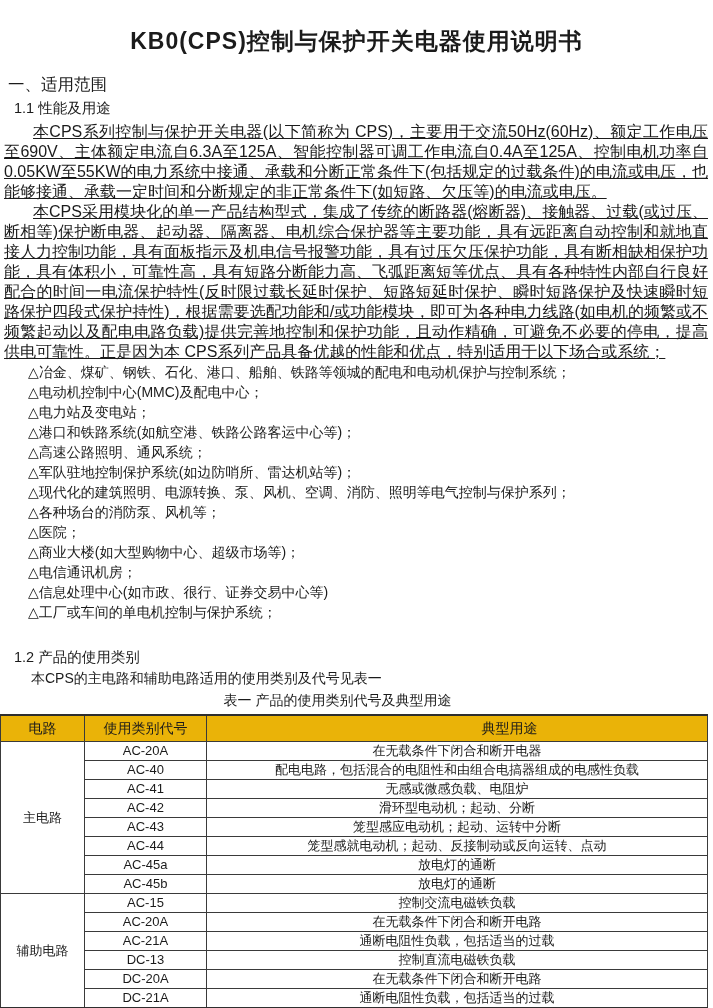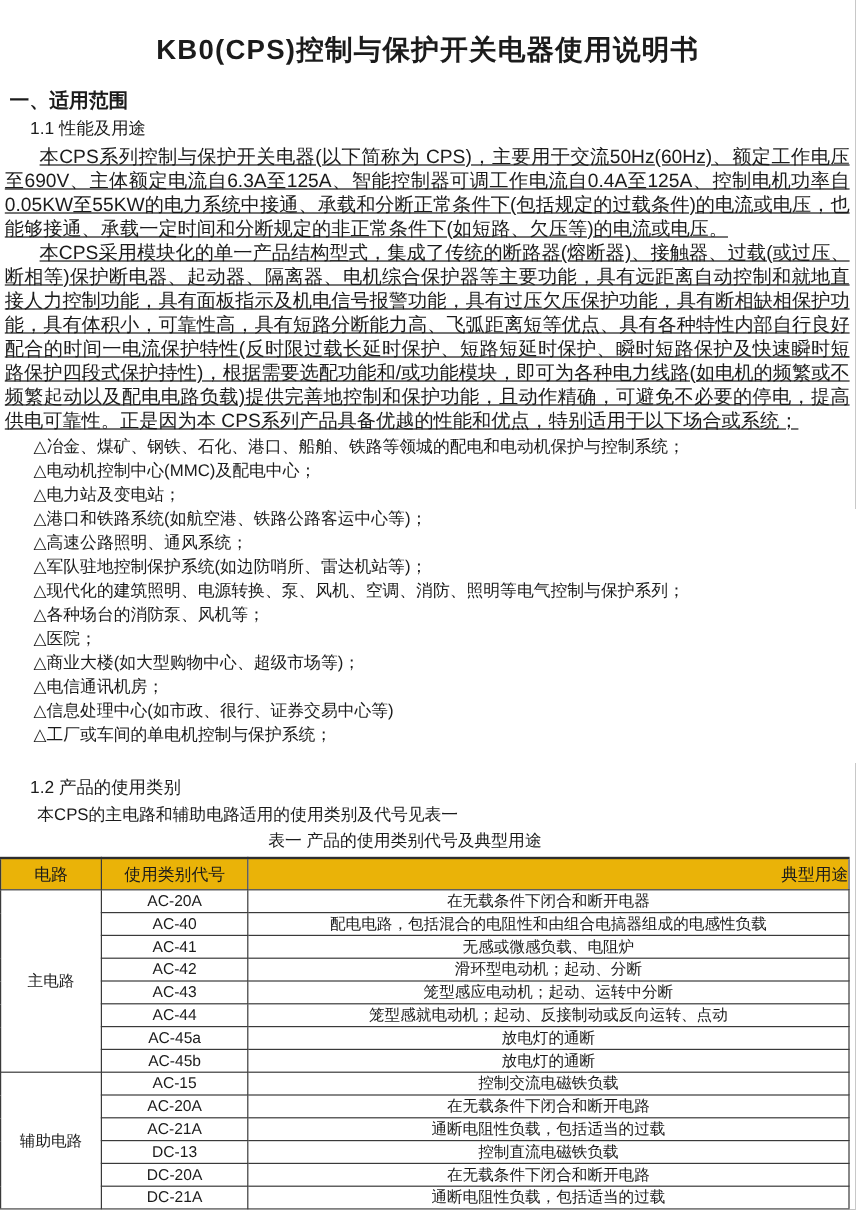--- a/index.html
+++ b/index.html
@@ -15,25 +15,25 @@
   .doc-title {
     padding-top:26px;
     text-align:center;
     font-size:23px;
     font-weight:bold;
     letter-spacing:1px;
   }
   .sec-heading {
     margin:17px 0 0 8px;
     font-size:16.5px;
-    font-weight:bold;
+    font-weight:normal;
     line-height:20px;
   }
   .sub-heading {
-    margin:5px 0 0 25px;
+    margin:5px 0 0 14px;
     font-size:14.5px;
     line-height:18px;
   }
   .para {
     margin:0 5px 0 4px;
     font-size:16px;
     line-height:20px;
     text-align:justify;
     text-indent:29px;
     text-decoration:underline;
@@ -77,21 +77,21 @@
     overflow:hidden;
     text-align:center;
   }
   table.usage thead th {
     background:#eab308;
     height:25px;
     font-size:14px;
     text-align:center;
     margin-top:18px;
   }
-  table.usage thead th.use-h { padding-left:105px;text-align:right; }
+  table.usage thead th.use-h { padding-left:105px; }
   table.usage td { height:18px; font-size:13px; line-height:18px; }
   td.group-cell { text-align:center; font-size:13.5px; }
   td.code-cell  { text-align:center; }
   td.use-cell   { text-align:left; padding-left:16px; }
 </style>
 </head>
 <body>
 
 <div class="page">
 

